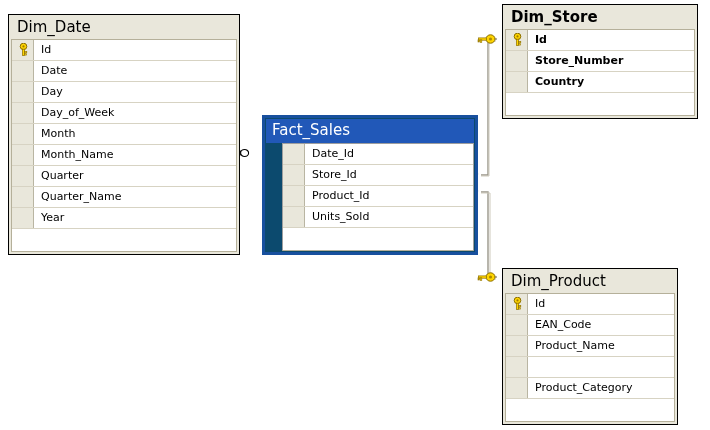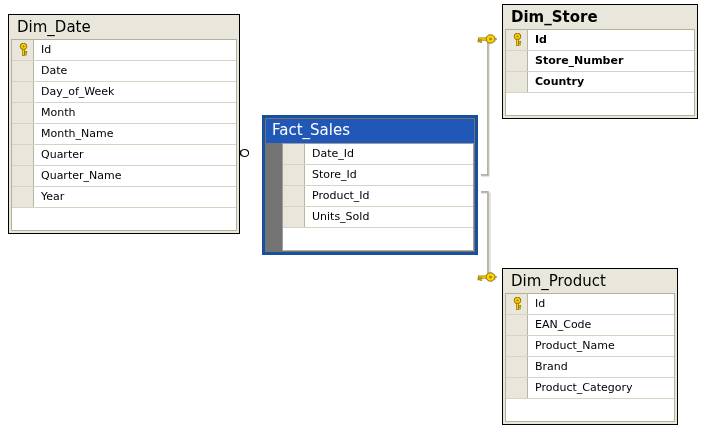--- a/index.html
+++ b/index.html
@@ -19,21 +19,21 @@
   .table{
     position:absolute;
     box-sizing:border-box;
     border:1px solid #000000;
     background:#e9e7db;
     padding:2px;
   }
   .table.selected{
     border:3px solid #18509e;
     padding:1px;
-    background:#737373;
+    background:#0c4a6e;
   }
   .tbl-title{
     font-size:15px;
     line-height:19px;
     color:#000000;
     padding:1px 0 2px 6px;
     white-space:nowrap;
     letter-spacing:0px;
   }
   .table.selected .tbl-title{
@@ -144,20 +144,24 @@
           </svg>
         </div>
         <div class="cell">Id</div>
       </div>
       <div class="row">
         <div class="gutter"></div>
         <div class="cell">Date</div>
       </div>
       <div class="row">
         <div class="gutter"></div>
+        <div class="cell">Day</div>
+      </div>
+      <div class="row">
+        <div class="gutter"></div>
         <div class="cell">Day_of_Week</div>
       </div>
       <div class="row">
         <div class="gutter"></div>
         <div class="cell">Month</div>
       </div>
       <div class="row">
         <div class="gutter"></div>
         <div class="cell">Month_Name</div>
       </div>
@@ -254,21 +258,20 @@
       <div class="row">
         <div class="gutter"></div>
         <div class="cell">EAN_Code</div>
       </div>
       <div class="row">
         <div class="gutter"></div>
         <div class="cell">Product_Name</div>
       </div>
       <div class="row">
         <div class="gutter"></div>
-        <div class="cell">Brand</div>
       </div>
       <div class="row">
         <div class="gutter"></div>
         <div class="cell">Product_Category</div>
       </div>
       <div class="row blank">
         <div class="gutter"></div>
         <div class="cell"></div>
       </div>
     </div>

